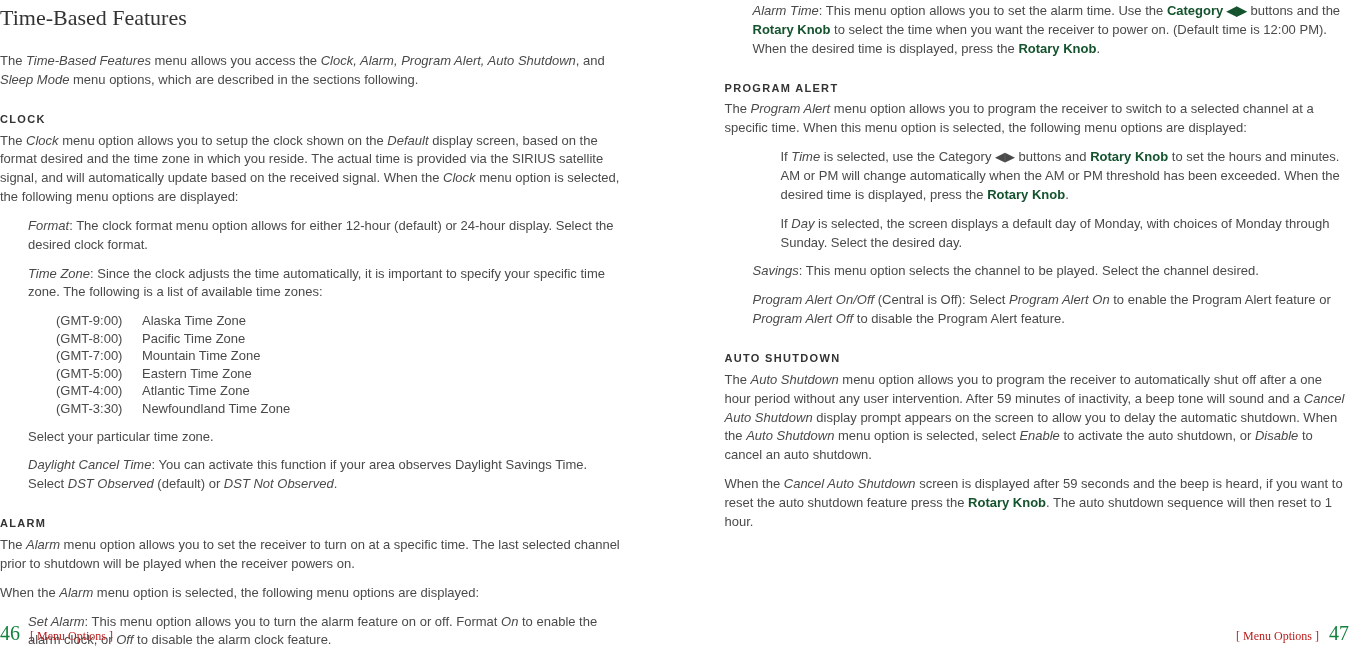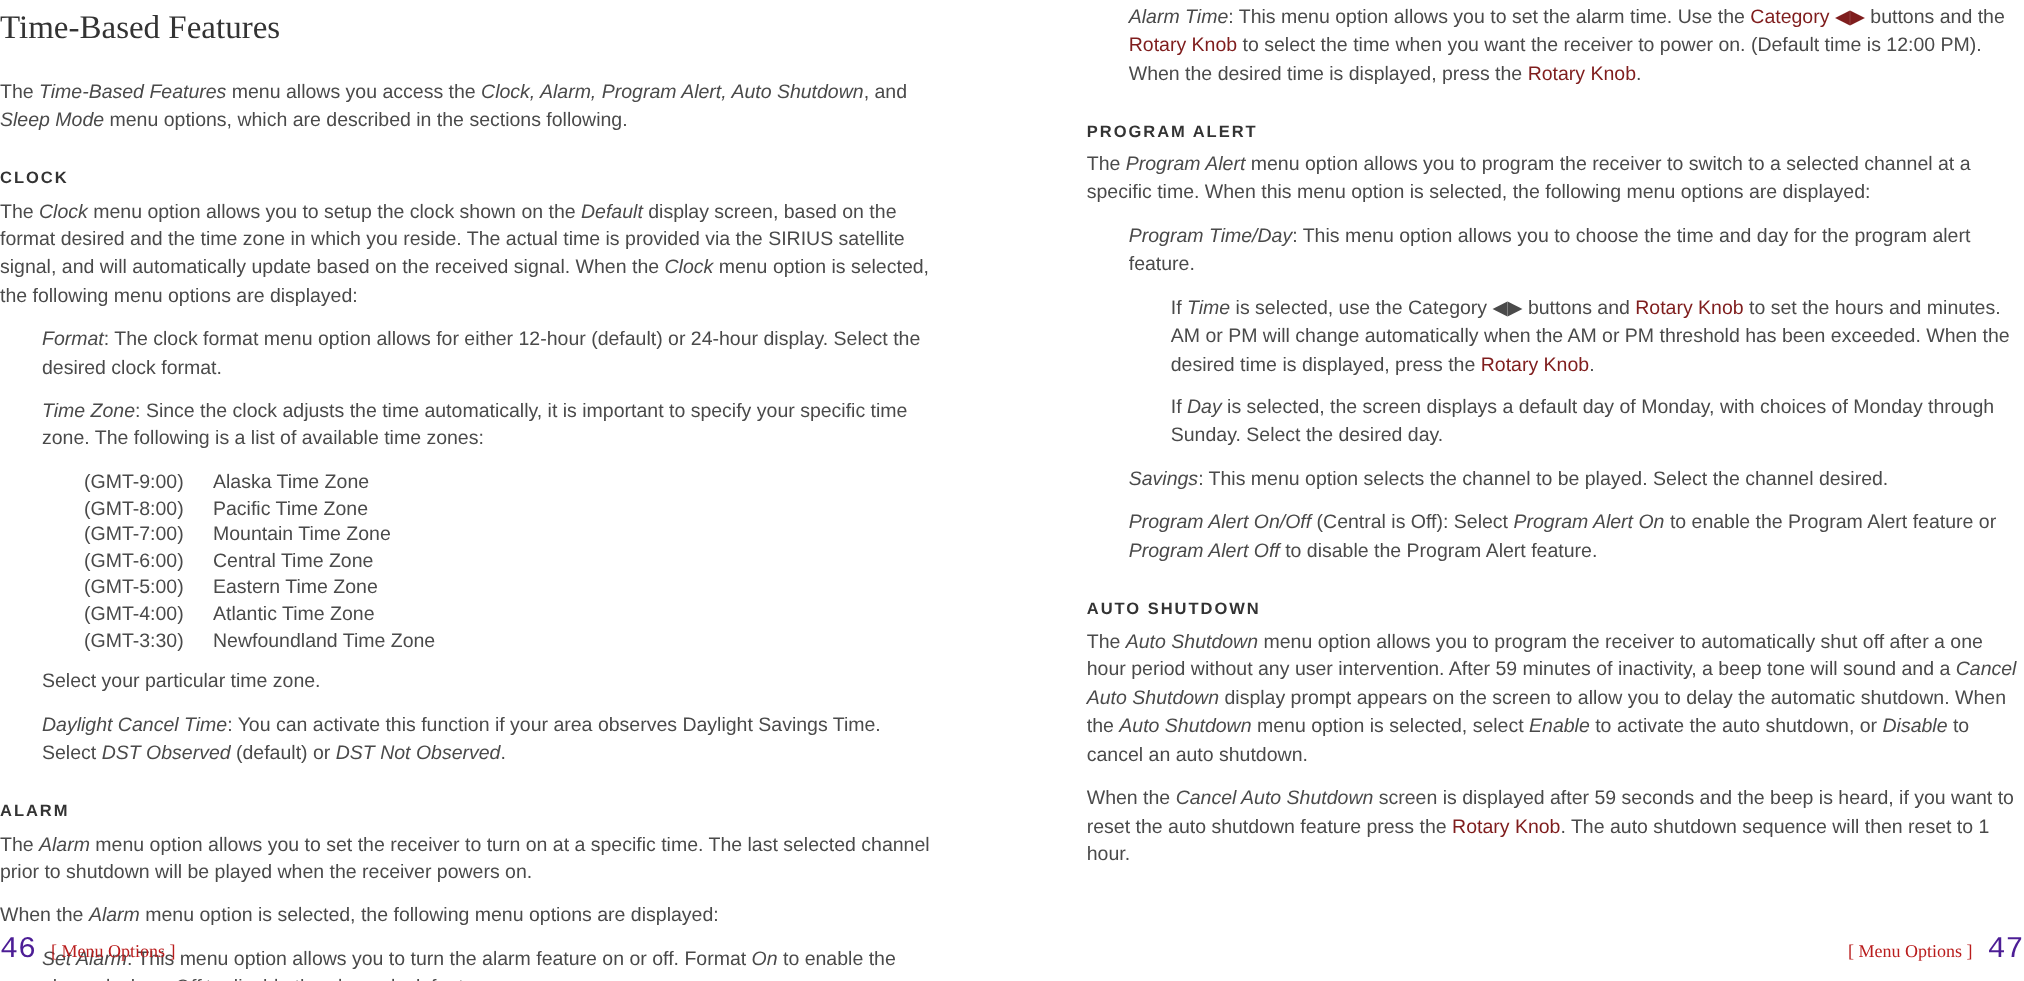--- a/index.html
+++ b/index.html
@@ -33,21 +33,21 @@
     font-weight: 400;
     font-size: 22px;
     color: #333;
     margin: 0 0 18px 0;
     padding-top: 2px;
   }
   .intro {
     margin: 0 0 20px 0;
   }
   .italic { font-style: italic; }
-  .bold { font-weight: 400; color: #7f1d1d; }
+  .bold { font-weight: 700; color: #14532d; }
   h2.section {
     font-family: Arial, Helvetica, sans-serif;
     font-size: 11px;
     letter-spacing: 0.12em;
     font-weight: 700;
     color: #333;
     margin: 22px 0 4px 0;
   }
   p { margin: 0 0 10px 0; }
   .indent1 { padding-left: 28px; }
@@ -64,23 +64,23 @@
     align-items: baseline;
     gap: 10px;
   }
   .footer.left-f { left: 0; }
   .footer.right-f { right: 0; }
   .footer .crumb {
     font-family: Georgia, 'Times New Roman', serif;
     color: #b91c1c;
   }
   .footer .num {
-    font-family: Liberation Mono, monospace;
+    font-family: Liberation Serif, serif;
     font-size: 20px;
-    color: #4c1d95;
+    color: #15803d;
   }
   .arrows { font-family: Arial, sans-serif; }
 </style>
 </head>
 <body>
 
 <div class="spread">
 
   <div class="page left">
     <h1 class="title">Time-Based Features</h1>
@@ -107,24 +107,20 @@
           <span class="tzoffset">(GMT-9:00)</span>
           <span>Alaska Time Zone</span>
         </div>
       <div class="tzrow">
           <span class="tzoffset">(GMT-8:00)</span>
           <span>Pacific Time Zone</span>
         </div>
       <div class="tzrow">
           <span class="tzoffset">(GMT-7:00)</span>
           <span>Mountain Time Zone</span>
-        </div>
-      <div class="tzrow">
-          <span class="tzoffset">(GMT-6:00)</span>
-          <span>Central Time Zone</span>
         </div>
       <div class="tzrow">
           <span class="tzoffset">(GMT-5:00)</span>
           <span>Eastern Time Zone</span>
         </div>
       <div class="tzrow">
           <span class="tzoffset">(GMT-4:00)</span>
           <span>Atlantic Time Zone</span>
         </div>
       <div class="tzrow">
@@ -160,23 +156,20 @@
 
     <p class="indent1" style="padding-top:2px;">
       <span class="italic">Alarm Time</span><span>: This menu option allows you to set the alarm time. Use the </span><span class="bold">Category </span><span class="bold arrows">◀▶</span><span> buttons and the </span><span class="bold">Rotary Knob</span><span> to select the time when you want the receiver to power on. (Default time is 12:00 PM). When the desired time is displayed, press the </span><span class="bold">Rotary Knob</span><span>.</span>
     </p>
 
     <h2 class="section">PROGRAM ALERT</h2>
     <p>
       <span>The </span><span class="italic">Program Alert</span><span> menu option allows you to program the receiver to switch to a selected channel at a specific time. When this menu option is selected, the following menu options are displayed:</span>
     </p>
 
-    <p class="indent1">
-      <span class="italic">Program Time/Day</span><span>: This menu option allows you to choose the time and day for the program alert feature.</span>
-    </p>
 
     <p class="indent2">
       <span>If </span><span class="italic">Time</span><span> is selected, use the Category </span><span class="arrows">◀▶</span><span> buttons and </span><span class="bold">Rotary Knob</span><span> to set the hours and minutes. AM or PM will change automatically when the AM or PM threshold has been exceeded. When the desired time is displayed, press the </span><span class="bold">Rotary Knob</span><span>.</span>
     </p>
 
     <p class="indent2">
       <span>If </span><span class="italic">Day</span><span> is selected, the screen displays a default day of Monday, with choices of Monday through Sunday. Select the desired day.</span>
     </p>
 
     <p class="indent1">

